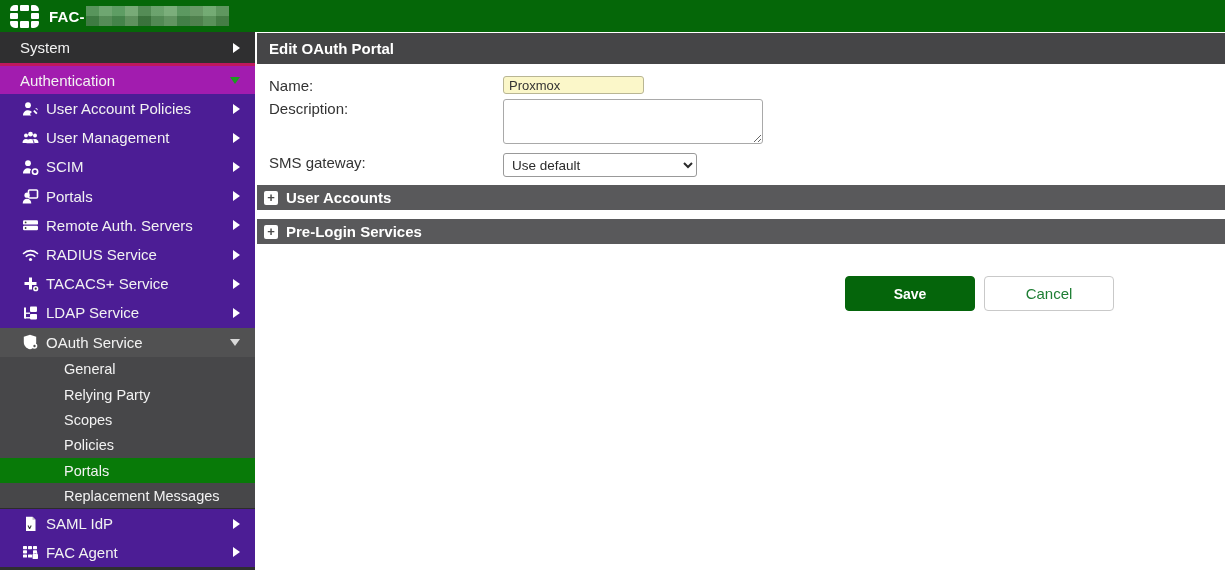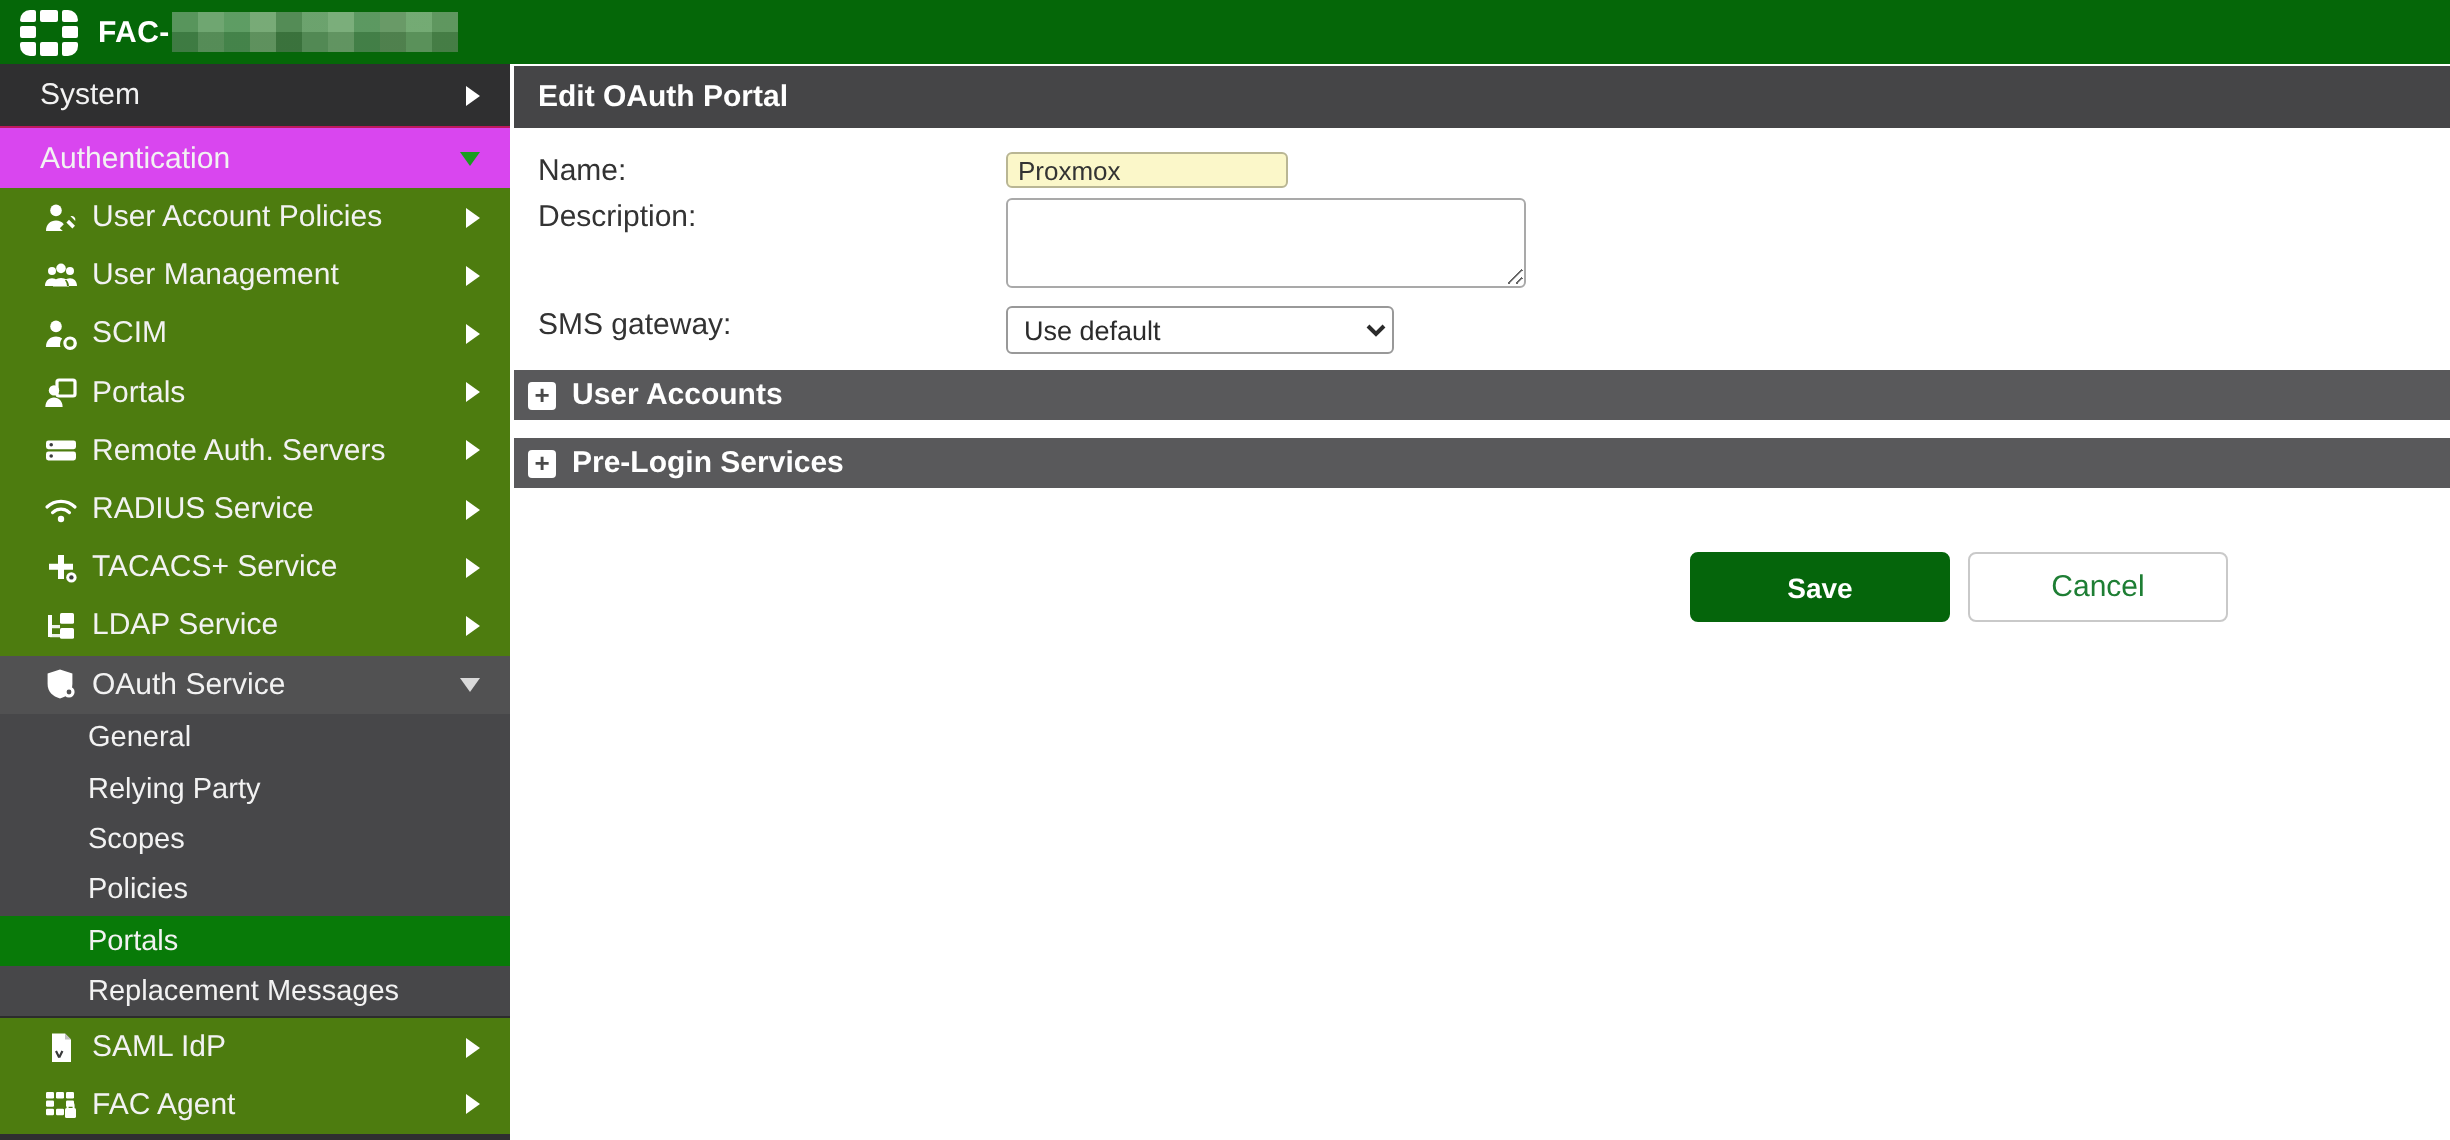--- a/index.html
+++ b/index.html
@@ -25,24 +25,24 @@
         #588f56 104px 117px,#64a164 117px 130px,#4d8b4d 130px 143px); }
 
   
   .app { display: flex; height: 538px; }
 
   
   .sidebar { width: 255px; background: #2f2f30; color: #f2f2f2; flex-shrink: 0; }
   .nav { display: flex; align-items: center; cursor: pointer; position: relative; }
   .nav .lbl { font-size: 15px; white-space: nowrap; }
   .nav1 { height: 31px; padding-left: 20px; background: #2f2f30; }
-  .nav1.expanded { background: #d946ef; border-top: 1px solid #be185d; }
-  .nav2 { height: 29.2px; padding-left: 22px; background: #4d7c0f; }
+  .nav1.expanded { background: #a21caf; border-top: 3px solid #be185d; }
+  .nav2 { height: 29.2px; padding-left: 22px; background: #4c1d95; }
   .nav2.open { background: #515152; }
-  .nav3 { height: 25.3px; padding-left: 44px; background: #474749; }
+  .nav3 { height: 25.3px; padding-left: 64px; background: #474749; }
   .nav3 .lbl { font-size: 14.5px; }
   .nav3.selected { background: #087A08; }
   .icon16 { width: 17px; height: 16px; margin-right: 7px; flex-shrink: 0; display: inline-flex;
     align-items: center; justify-content: center; }
   .arr { position: absolute; right: 15px; width: 0; height: 0; }
   .arr-right { border-left: 7px solid #fff; border-top: 5px solid transparent; border-bottom: 5px solid transparent; }
   .arr-down { border-top: 7px solid #d9d9d9; border-left: 5px solid transparent; border-right: 5px solid transparent; }
   .arr-down.green { border-top-color: #1a9c1f; }
 
   

